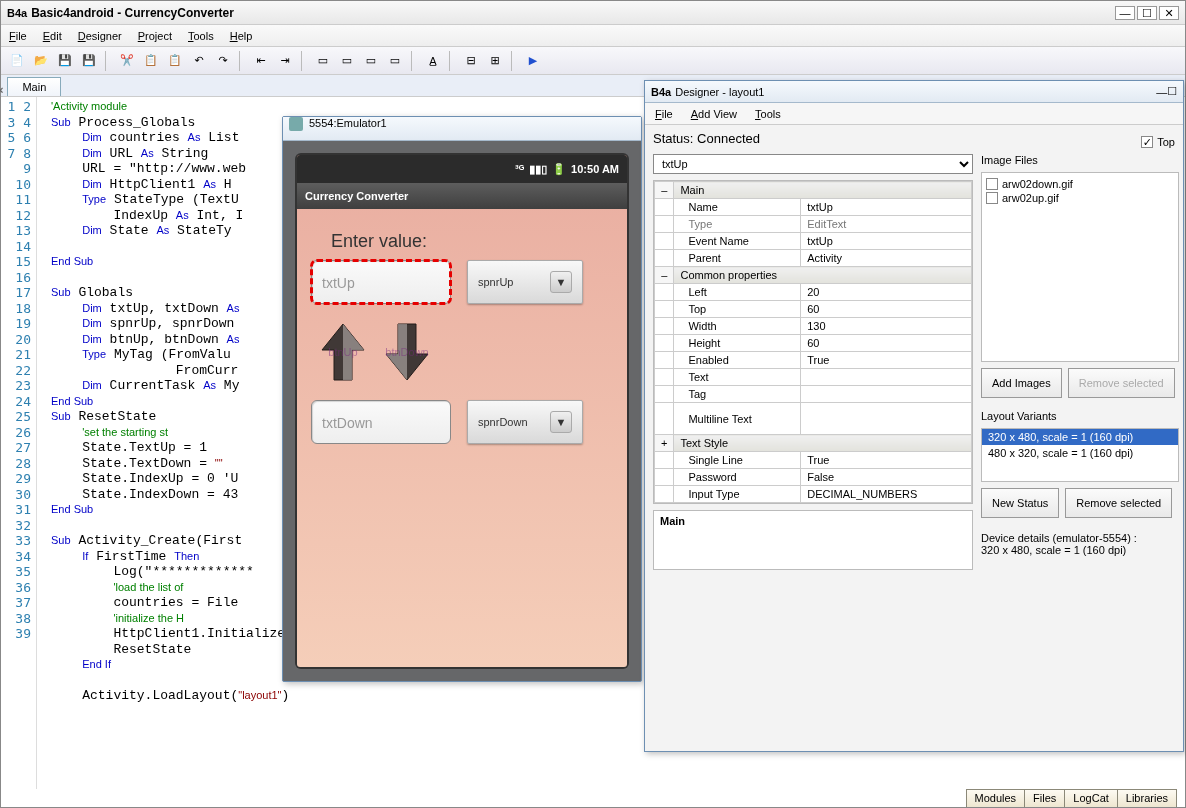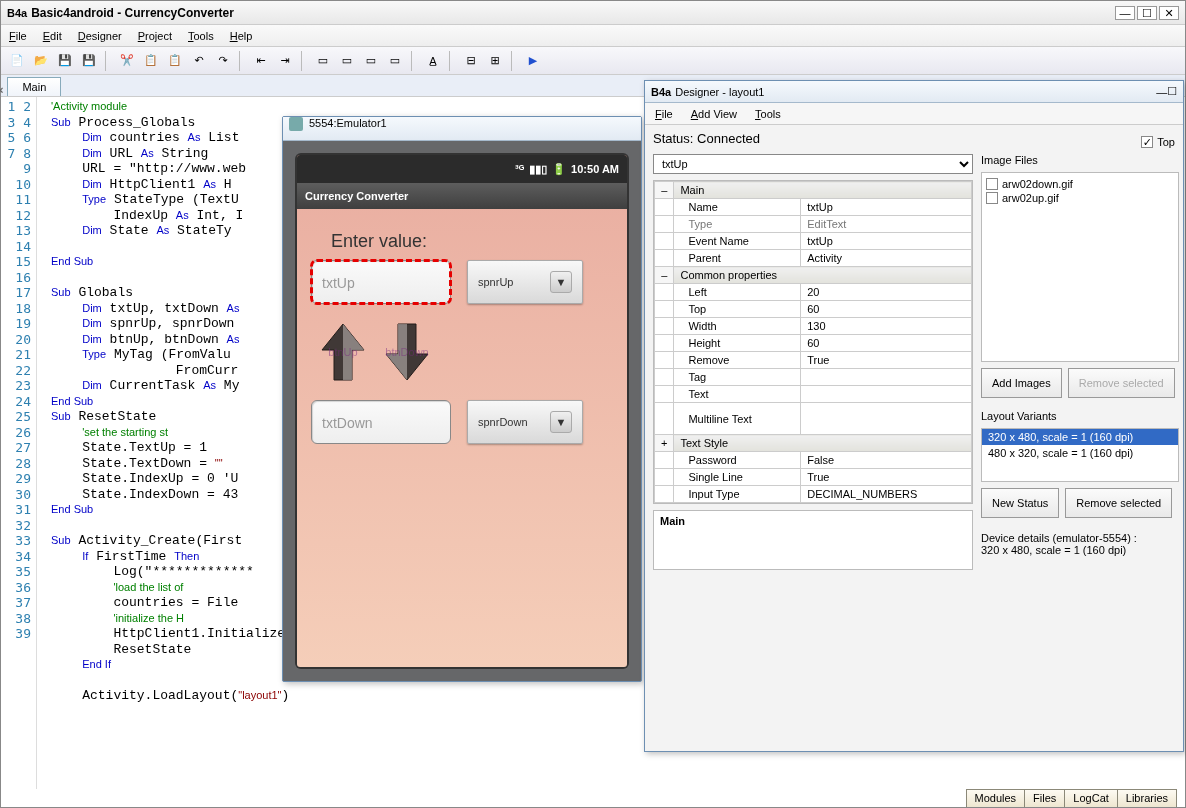--- a/index.html
+++ b/index.html
@@ -349,51 +349,51 @@
                 <td class="pname">Width</td>
                 <td class="pval">130</td>
               </tr>
           <tr>
                 <td></td>
                 <td class="pname">Height</td>
                 <td class="pval">60</td>
               </tr>
           <tr>
                 <td></td>
-                <td class="pname">Remove</td>
+                <td class="pname">Enabled</td>
                 <td class="pval">True</td>
+              </tr>
+          <tr>
+                <td></td>
+                <td class="pname">Text</td>
+                <td class="pval"></td>
               </tr>
           <tr>
                 <td></td>
                 <td class="pname">Tag</td>
                 <td class="pval"></td>
               </tr>
           <tr>
                 <td></td>
-                <td class="pname">Text</td>
-                <td class="pval"></td>
-              </tr>
-          <tr>
-                <td></td>
                 <td class="pname">Multiline Text</td>
                 <td class="pval" style="height:32px;"></td>
               </tr>
           <tr>
                 <td class="exp">+</td>
                 <td class="hdr" colspan="2">Text Style</td>
               </tr>
           <tr>
                 <td></td>
+                <td class="pname">Single Line</td>
+                <td class="pval">True</td>
+              </tr>
+          <tr>
+                <td></td>
                 <td class="pname">Password</td>
                 <td class="pval">False</td>
-              </tr>
-          <tr>
-                <td></td>
-                <td class="pname">Single Line</td>
-                <td class="pval">True</td>
               </tr>
           <tr>
                 <td></td>
                 <td class="pname">Input Type</td>
                 <td class="pval">DECIMAL_NUMBERS</td>
               </tr>
         </tbody>
           </table>
       </div>
       <div class="main-label-box">Main</div>

